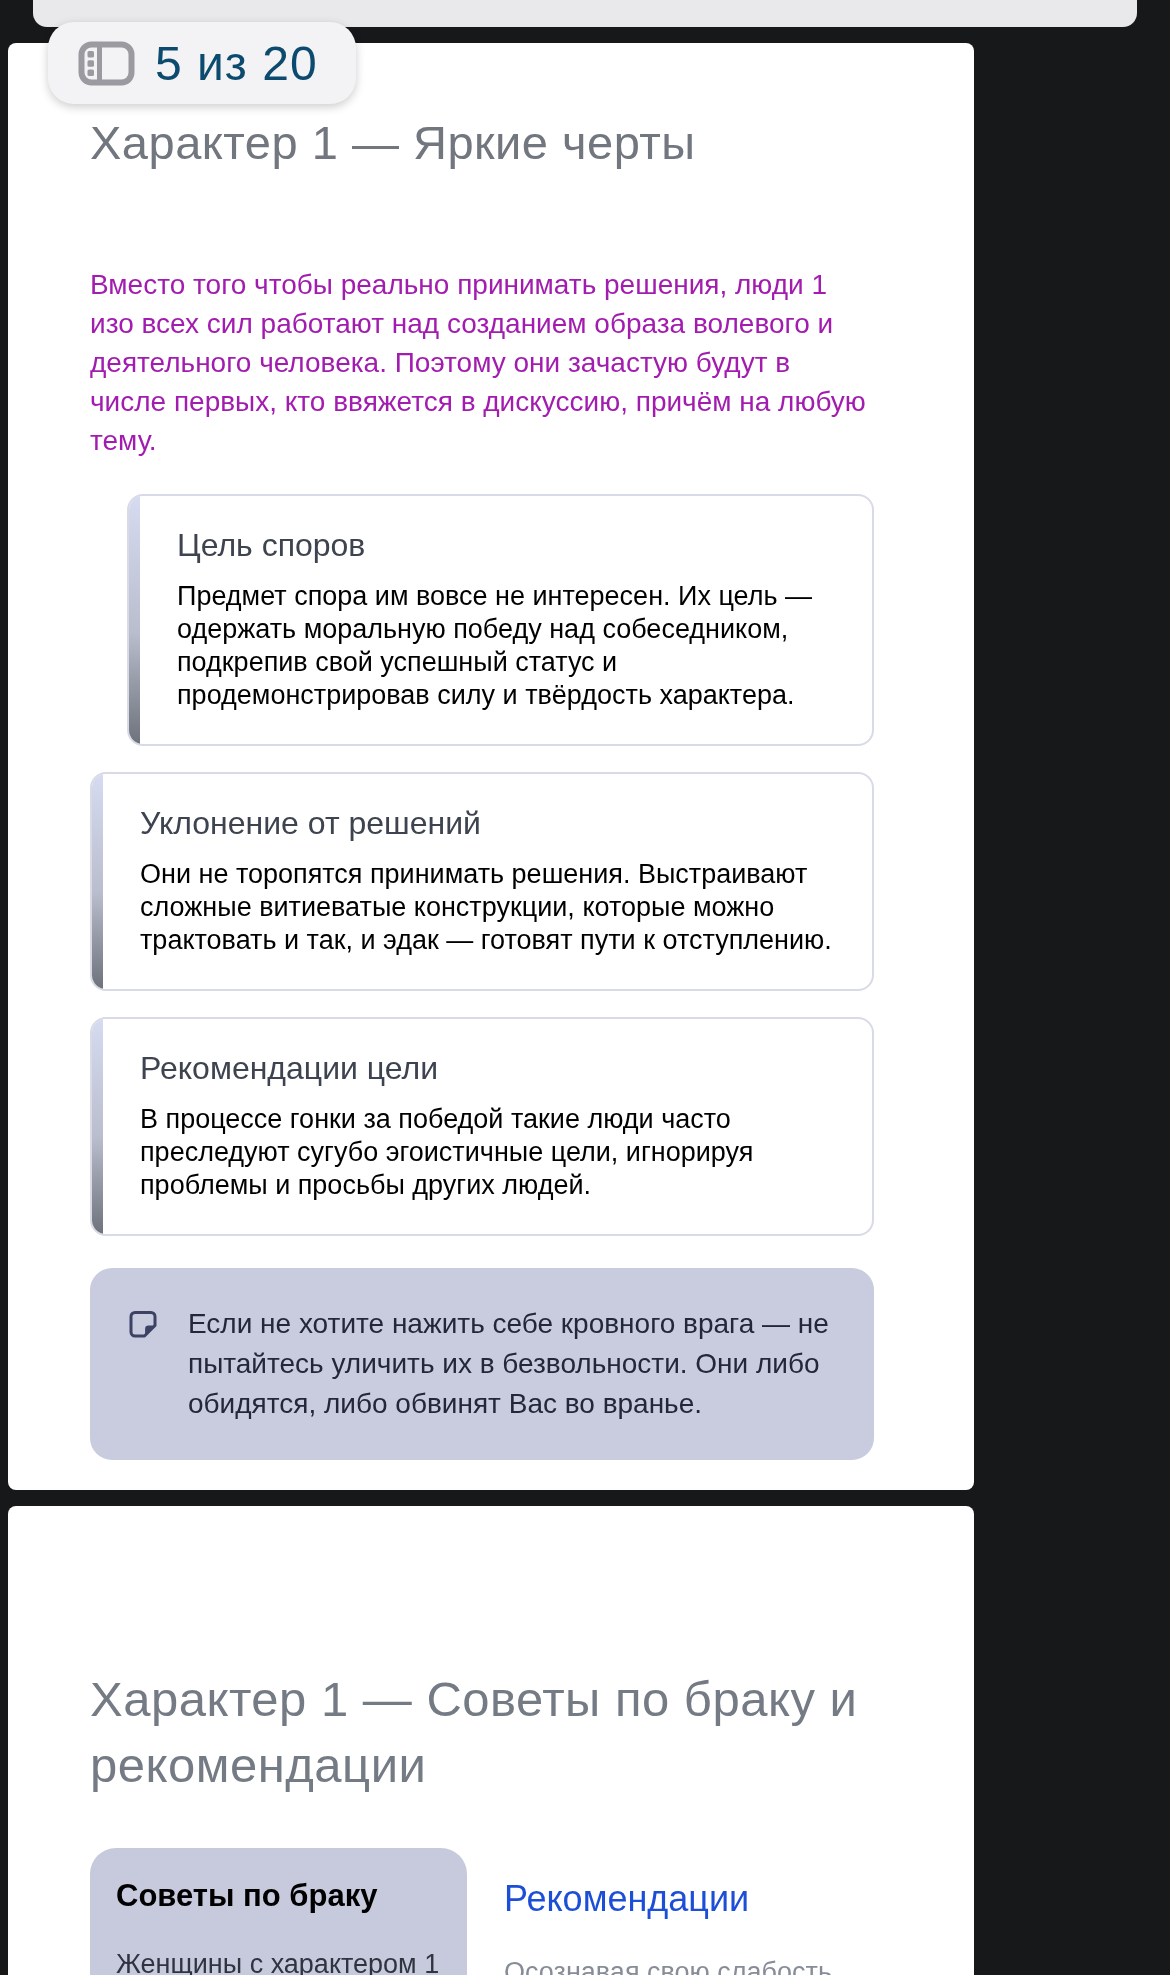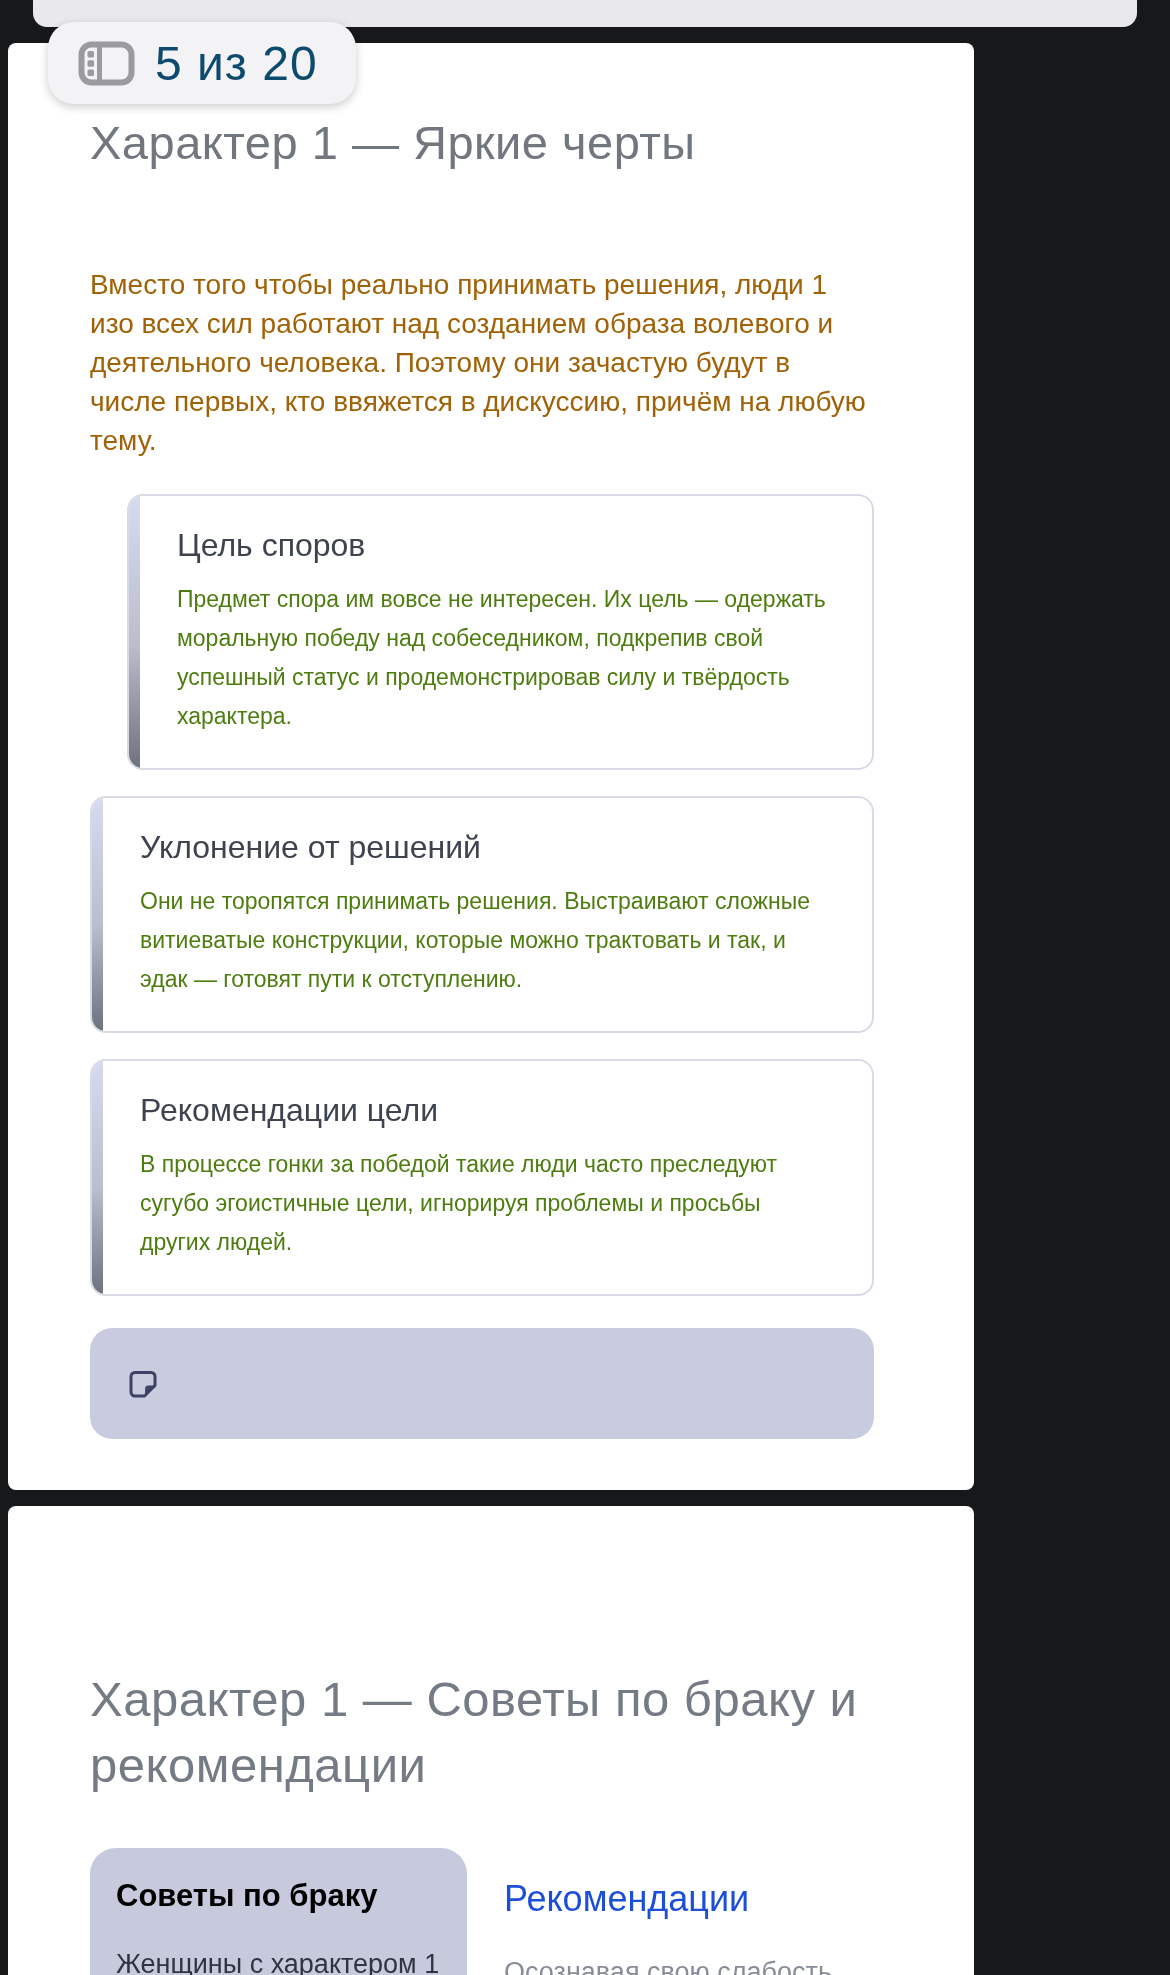--- a/index.html
+++ b/index.html
@@ -29,35 +29,35 @@
   .page-badge .label{
     font-size:48px;font-weight:500;color:#0c4a6e;letter-spacing:1px;white-space:nowrap;
   }
 
   .page-title{
     margin:72px 0 0 0;font-size:47px;line-height:56px;
     font-weight:500;color:#71767f;letter-spacing:.5px;
   }
   .intro{
     margin:94px 0 0 0;font-size:28px;line-height:39px;
-    color:#a16207;max-width:965px;
+    color:#a21caf;max-width:965px;
   }
 
   .trait-card{
     position:relative;margin-top:26px;
     border:2px solid #d8dbe5;border-radius:16px;
     padding:30px 40px 32px 48px;overflow:hidden;background:#fff;
   }
   .trait-card.first{margin-top:34px;margin-left:37px;}
   .trait-card .accent{
     position:absolute;left:0;top:0;bottom:0;width:11px;
     background:linear-gradient(180deg,#d7dbf1 0%,#b9bdcd 55%,#6e727b 100%);
   }
   .trait-title{font-size:32px;line-height:38px;font-weight:500;color:#3d434f;}
-  .trait-body{margin-top:16px;font-size:23px;line-height:39px;color:#4d7c0f;max-width:930px;}
+  .trait-body{margin-top:16px;font-size:27px;line-height:33px;color:#000000;max-width:930px;}
 
   .callout{
     margin-top:32px;background:#c9ccdf;border-radius:22px;
     padding:36px 40px 36px 38px;display:flex;gap:30px;align-items:flex-start;
   }
   .callout .note-icon-box{flex:0 0 auto;margin-top:5px;}
   .callout-text{font-size:28px;line-height:40px;color:#22273a;max-width:710px;}
 
   .page2-title{
     margin:160px 0 0 0;font-size:49px;line-height:66px;
@@ -106,20 +106,21 @@
       <div class="trait-body">В процессе гонки за победой такие люди часто преследуют сугубо эгоистичные цели, игнорируя проблемы и просьбы других людей.</div>
     </div>
 
     <div class="callout">
       <span class="note-icon-box">
         <svg width="30" height="30" viewBox="0 0 30 30">
           <path d="M7 3.5 H23 a4 4 0 0 1 4 4 V16.5 L16.5 27 H7 a4 4 0 0 1 -4 -4 V7.5 a4 4 0 0 1 4 -4 Z" fill="none" stroke="#3d4265" stroke-width="3" stroke-linejoin="round"></path>
           <path d="M27 16.5 H20.5 a3.4 3.4 0 0 0 -3.4 3.4 V26.5 Z" fill="#3d4265"></path>
         </svg>
       </span>
+      <div class="callout-text">Если не хотите нажить себе кровного врага — не пытайтесь уличить их в безвольности. Они либо обидятся, либо обвинят Вас во вранье.</div>
     </div>
   </div>
 </div>
 
 <div class="page page-2">
   <div class="page-inner">
     <h1 class="page2-title">Характер 1 — Советы по браку и рекомендации</h1>
 
     <div class="columns">
       <div class="col-card">

